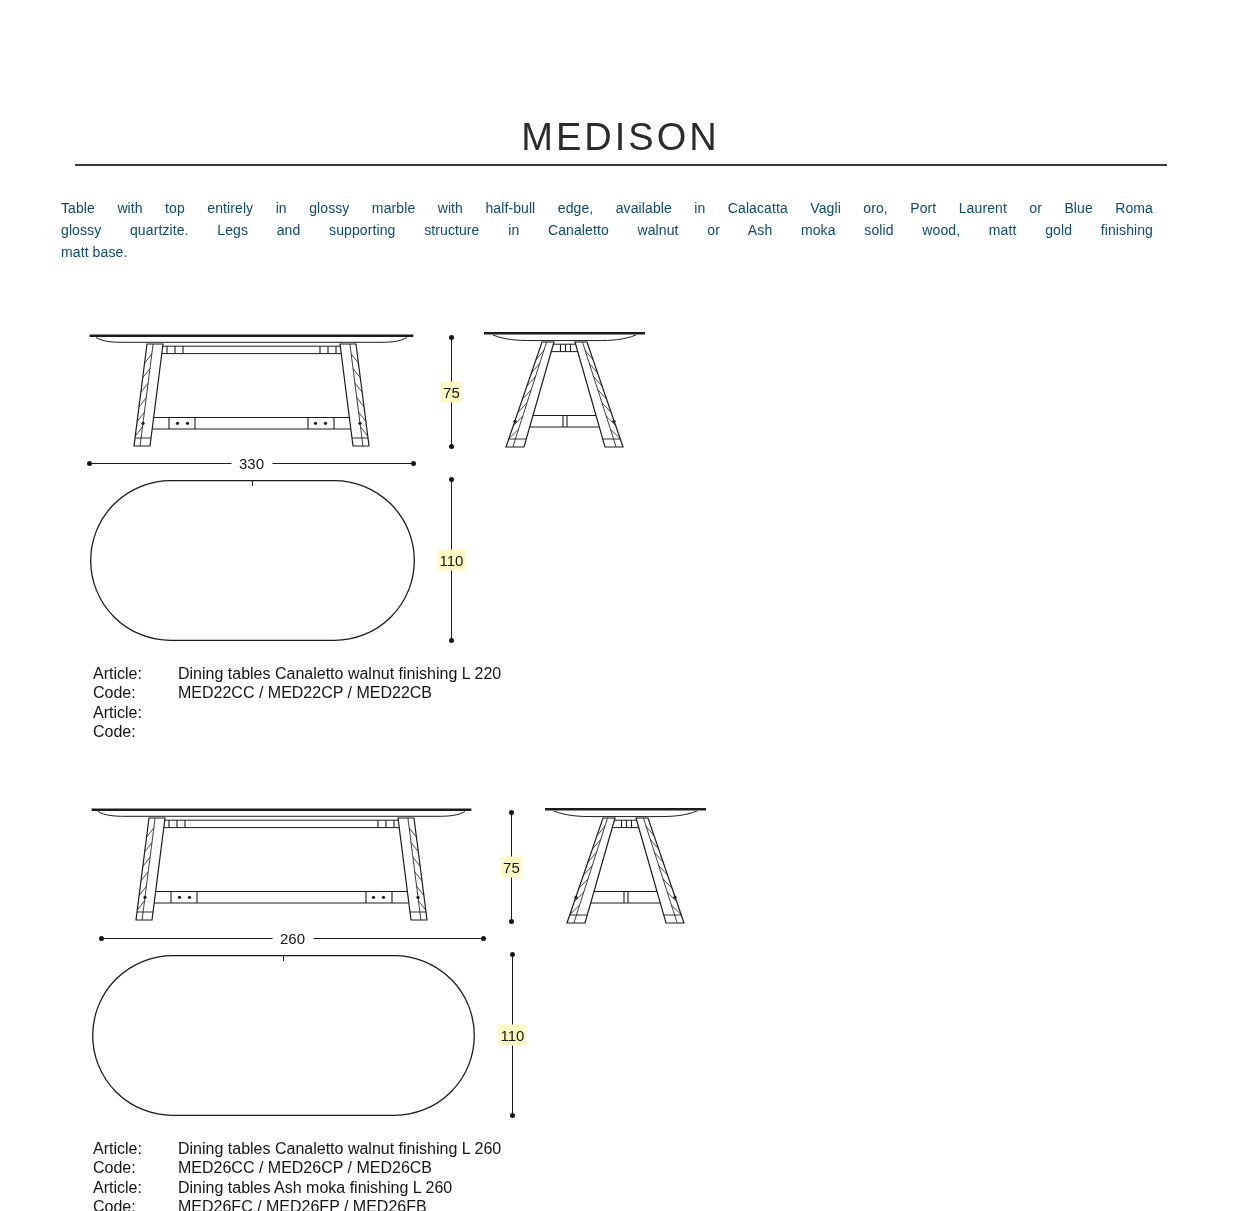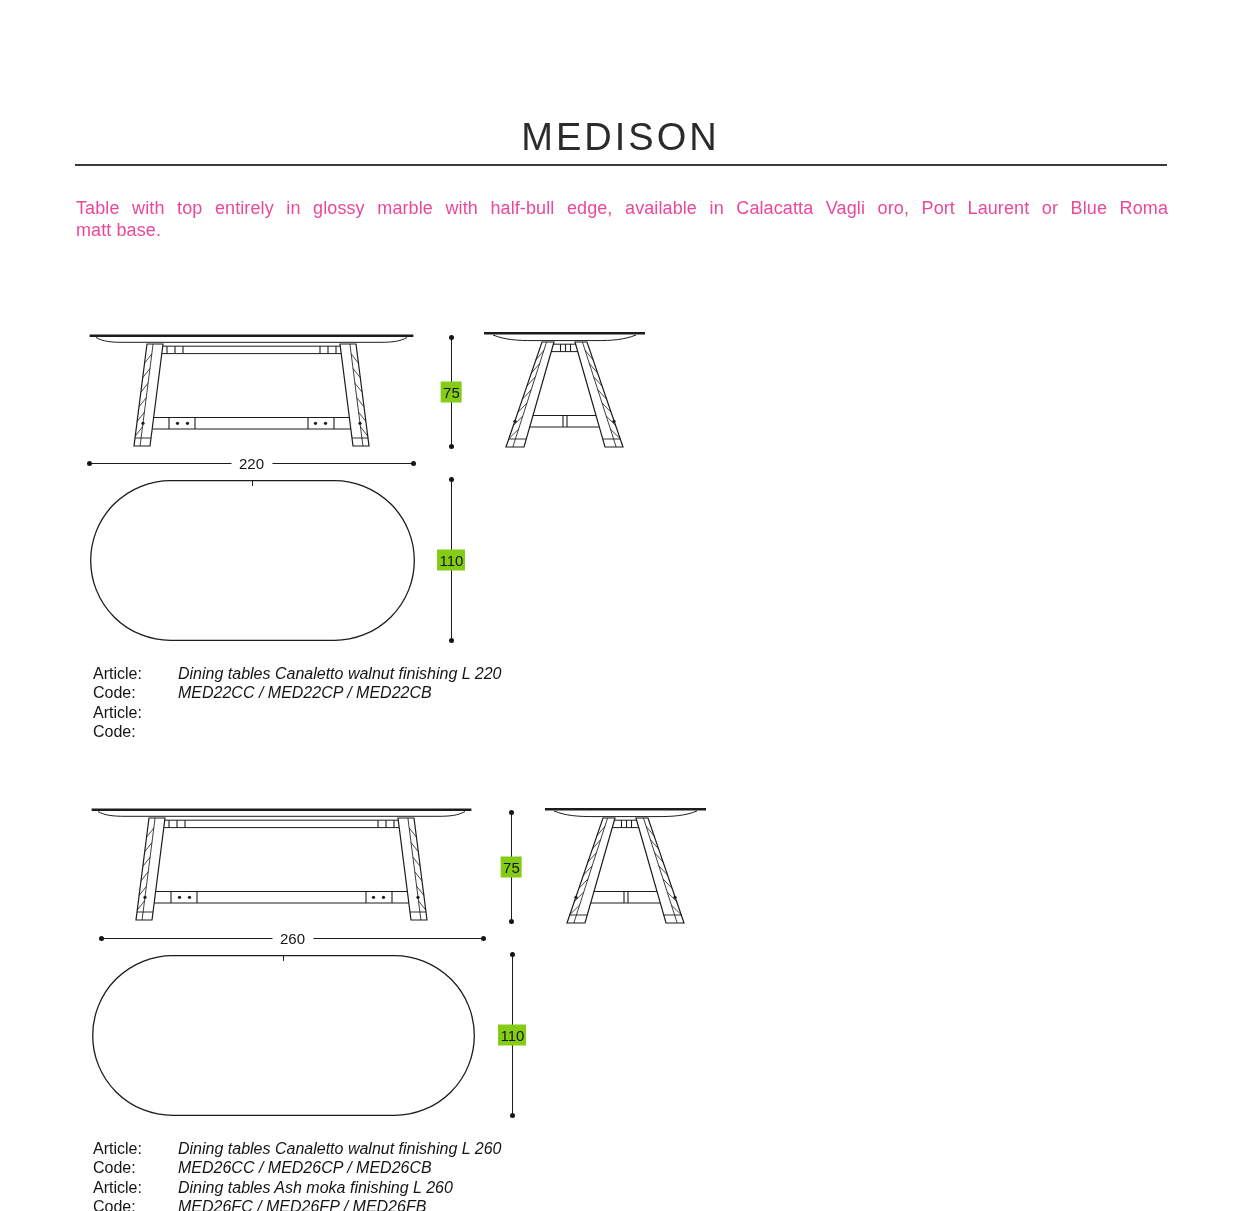--- a/index.html
+++ b/index.html
@@ -8,54 +8,55 @@
     font-family:"Liberation Sans",sans-serif;color:#1c1c1c;margin-top:28px;
   }
   .abs{position:absolute;}
   
   .title{
     position:absolute;top:89px;left:0;width:100%;text-align:center;
     font-size:38px;line-height:40px;font-weight:300;letter-spacing:3px;color:#2b2b2b;
   }
   .title-rule{position:absolute;left:75px;top:136px;width:1092px;height:2px;background:#3a3a3a;}
   
-  .desc{position:absolute;left:76px;top:169px;width:1092px;font-size:18px;line-height:22.2px;color:#ec4899;letter-spacing:0.1px;}
+  .desc{position:absolute;left:61px;top:169px;width:1092px;font-size:14px;line-height:22.2px;color:#0c4a6e;letter-spacing:0.1px;}
   .jline{text-align:justify;text-align-last:justify;}
   
   .hdim{position:absolute;height:0;border-top:1.3px solid #1c1c1c;}
   .hdim::before,.hdim::after{content:"";position:absolute;top:-3.2px;width:5px;height:5px;border-radius:50%;background:#151515;}
   .hdim::before{left:-2px;}.hdim::after{right:-2px;}
   .hdim .dlabel{
     position:absolute;left:50%;top:-0.6px;transform:translate(-50%,-50%);
     background:#fff;padding:0 8px;font-size:15px;line-height:1;color:#151515;white-space:nowrap;
   }
   .vdim{position:absolute;width:0;border-left:1.3px solid #1c1c1c;}
   .vdim::before,.vdim::after{content:"";position:absolute;left:-3.2px;width:5px;height:5px;border-radius:50%;background:#151515;}
   .vdim::before{top:-2px;}.vdim::after{bottom:-2px;}
   .vdim .dlabel{
     position:absolute;top:50%;left:-0.6px;transform:translate(-50%,-50%);
-    background:#84cc16;padding:3px 2px;font-size:15px;line-height:1;color:#151515;white-space:nowrap;
+    background:#fef9c3;padding:3px 2px;font-size:15px;line-height:1;color:#151515;white-space:nowrap;
   }
   
   .articles{position:absolute;font-size:16px;line-height:19.3px;color:#141414;width:480px;}
   .arow{display:grid;grid-template-columns:85px auto;}
   .alabel{white-space:nowrap;}
-  .avalue{white-space:nowrap;font-style:italic;}
+  .avalue{white-space:nowrap;}
   svg{display:block;}
 </style>
 </head>
 <body>
 
 <div class="page">
 
   <div class="title">MEDISON</div>
   <div class="title-rule"></div>
 
   <div class="desc">
     <div class="jline">Table with top entirely in glossy marble with half-bull edge, available in Calacatta Vagli oro, Port Laurent or Blue Roma</div>
+    <div class="jline">glossy quartzite. Legs and supporting structure in Canaletto walnut or Ash moka solid wood, matt gold finishing</div>
     <div>matt base.</div>
   </div>
 
   <svg class="abs" style="left:89px;top:304px" width="325" height="118" viewBox="0 0 325 118">
       <line x1="0.6" y1="3.8" x2="324.4" y2="3.8" stroke="#1c1c1c" stroke-width="2.6"></line>
       <path d="M7,5.5 C14,9.5 22,10.3 34,10.3 L291,10.3 C303,10.3 311,9.5 318,5.5" fill="none" stroke="#1c1c1c" stroke-width="1"></path>
       <line x1="73" y1="14.2" x2="252" y2="14.2" stroke="#1c1c1c" stroke-width="1"></line>
       <line x1="73" y1="21.6" x2="252" y2="21.6" stroke="#1c1c1c" stroke-width="1"></line>
       <line x1="78" y1="14.2" x2="78" y2="21.6" stroke="#1c1c1c" stroke-width="1.1"></line>
       <line x1="247" y1="14.2" x2="247" y2="21.6" stroke="#1c1c1c" stroke-width="1.1"></line>
@@ -131,21 +132,21 @@
     </svg>
   <svg class="abs" style="left:90px;top:452px" width="325" height="161" viewBox="0 0 325 161">
       <rect x="0.7" y="0.7" width="323.6" height="159.6" rx="79.8" fill="none" stroke="#1c1c1c" stroke-width="1.3"></rect>
       <line x1="162.5" y1="0.7" x2="162.5" y2="6" stroke="#1c1c1c" stroke-width="1"></line>
     </svg>
 
   <div class="vdim" style="left:451px;top:309px;height:110px">
     <span class="dlabel">75</span>
   </div>
   <div class="hdim" style="left:89px;top:435px;width:325px">
-    <span class="dlabel">220</span>
+    <span class="dlabel">330</span>
   </div>
   <div class="vdim" style="left:451px;top:451px;height:162px">
     <span class="dlabel">110</span>
   </div>
 
   <div class="articles" style="left:93px;top:636px">
     <div class="arow">
       <span class="alabel">Article:</span>
       <span class="avalue">Dining tables Canaletto walnut finishing L 220</span>
     </div>

